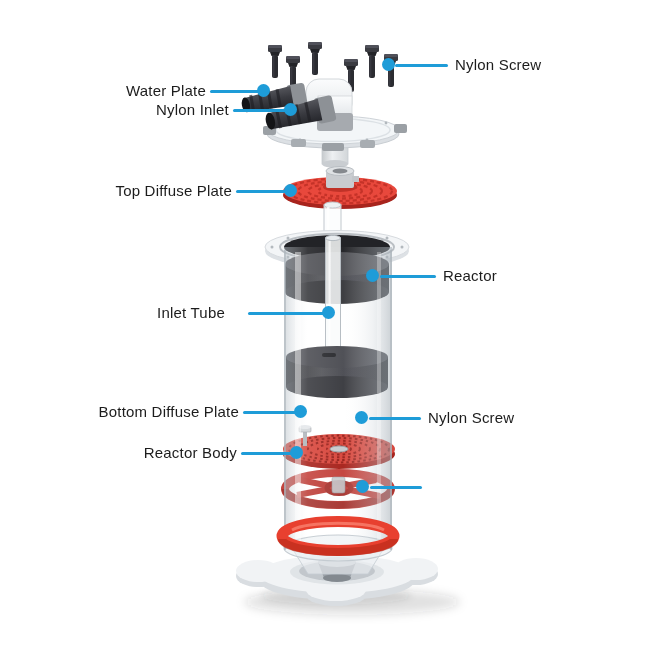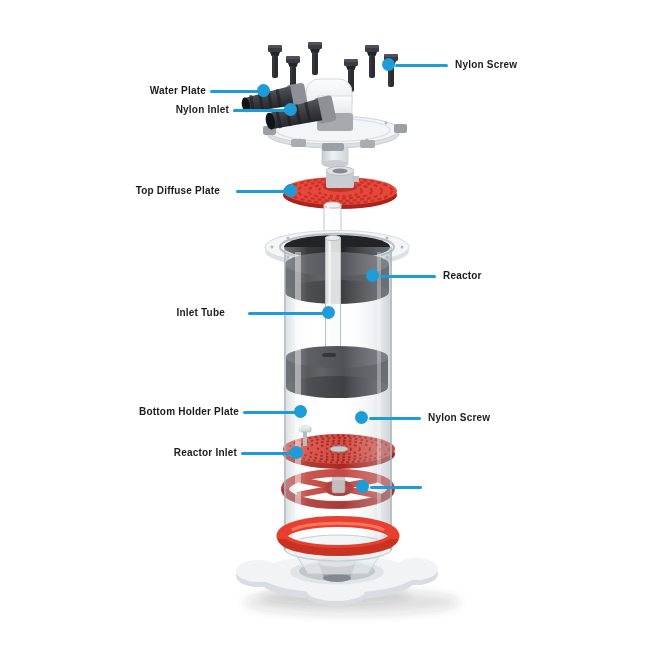--- a/index.html
+++ b/index.html
@@ -3,21 +3,21 @@
 <meta charset="utf-8">
 <style>
   html,body { margin:0; padding:0; background:#fff; }
   .stage {
     position:relative; width:645px; height:645px; margin:0 auto;
     background:var(--background,#ffffff); overflow:hidden;
     font-family:"Liberation Sans", sans-serif;
   }
   .artwork { position:absolute; left:0; top:0; }
   .lbl {
-    position:absolute; font-weight:700; font-size:10px; line-height:18px;
+    position:absolute; font-weight:400; font-size:15px; line-height:18px;
     color:var(--text,#1c1c1c); white-space:nowrap; letter-spacing:.2px;
   }
   .leader {
     position:absolute; height:2.5px; border-radius:2px;
     background:var(--accent,#1e9cd8);
   }
   .dot {
     position:absolute; width:13px; height:13px; border-radius:50%;
     background:var(--accent,#1e9cd8);
   }
@@ -250,40 +250,40 @@
   <div class="dot" style="left:257px; top:84px"></div>
 
   <span class="lbl" style="top:101px; right:416px">Nylon Inlet</span>
   <div class="leader" style="left:233px; top:109px; width:53px"></div>
   <div class="dot" style="left:284px; top:103px"></div>
 
   <span class="lbl" style="top:56px;  left:455px">Nylon Screw</span>
   <div class="leader" style="left:395px; top:64px;  width:53px"></div>
   <div class="dot" style="left:382px; top:58px"></div>
 
-  <span class="lbl" style="top:182px; right:425px">Top Diffuse Plate</span>
+  <span class="lbl" style="top:182px; right:413px">Top Diffuse Plate</span>
   <div class="leader" style="left:236px; top:190px; width:52px"></div>
   <div class="dot" style="left:284px; top:184px"></div>
 
   <span class="lbl" style="top:267px; left:443px">Reactor</span>
   <div class="leader" style="left:380px; top:275px; width:56px"></div>
   <div class="dot" style="left:366px; top:269px"></div>
 
   <span class="lbl" style="top:304px; right:420px">Inlet Tube</span>
   <div class="leader" style="left:248px; top:312px; width:77px"></div>
   <div class="dot" style="left:322px; top:306px"></div>
 
-  <span class="lbl" style="top:403px; right:406px">Bottom Holder Plate</span>
+  <span class="lbl" style="top:403px; right:406px">Bottom Diffuse Plate</span>
   <div class="leader" style="left:243px; top:411px; width:55px"></div>
   <div class="dot" style="left:294px; top:405px"></div>
 
   <span class="lbl" style="top:409px; left:428px">Nylon Screw</span>
   <div class="leader" style="left:369px; top:417px; width:52px"></div>
   <div class="dot" style="left:355px; top:411px"></div>
 
-  <span class="lbl" style="top:444px; right:408px">Reactor Inlet</span>
+  <span class="lbl" style="top:444px; right:408px">Reactor Body</span>
   <div class="leader" style="left:241px; top:452px; width:53px"></div>
   <div class="dot" style="left:290px; top:446px"></div>
 
   <div class="leader" style="left:370px; top:486px; width:52px"></div>
   <div class="dot" style="left:356px; top:480px"></div>
 
 </div>
 
 </body></html>

